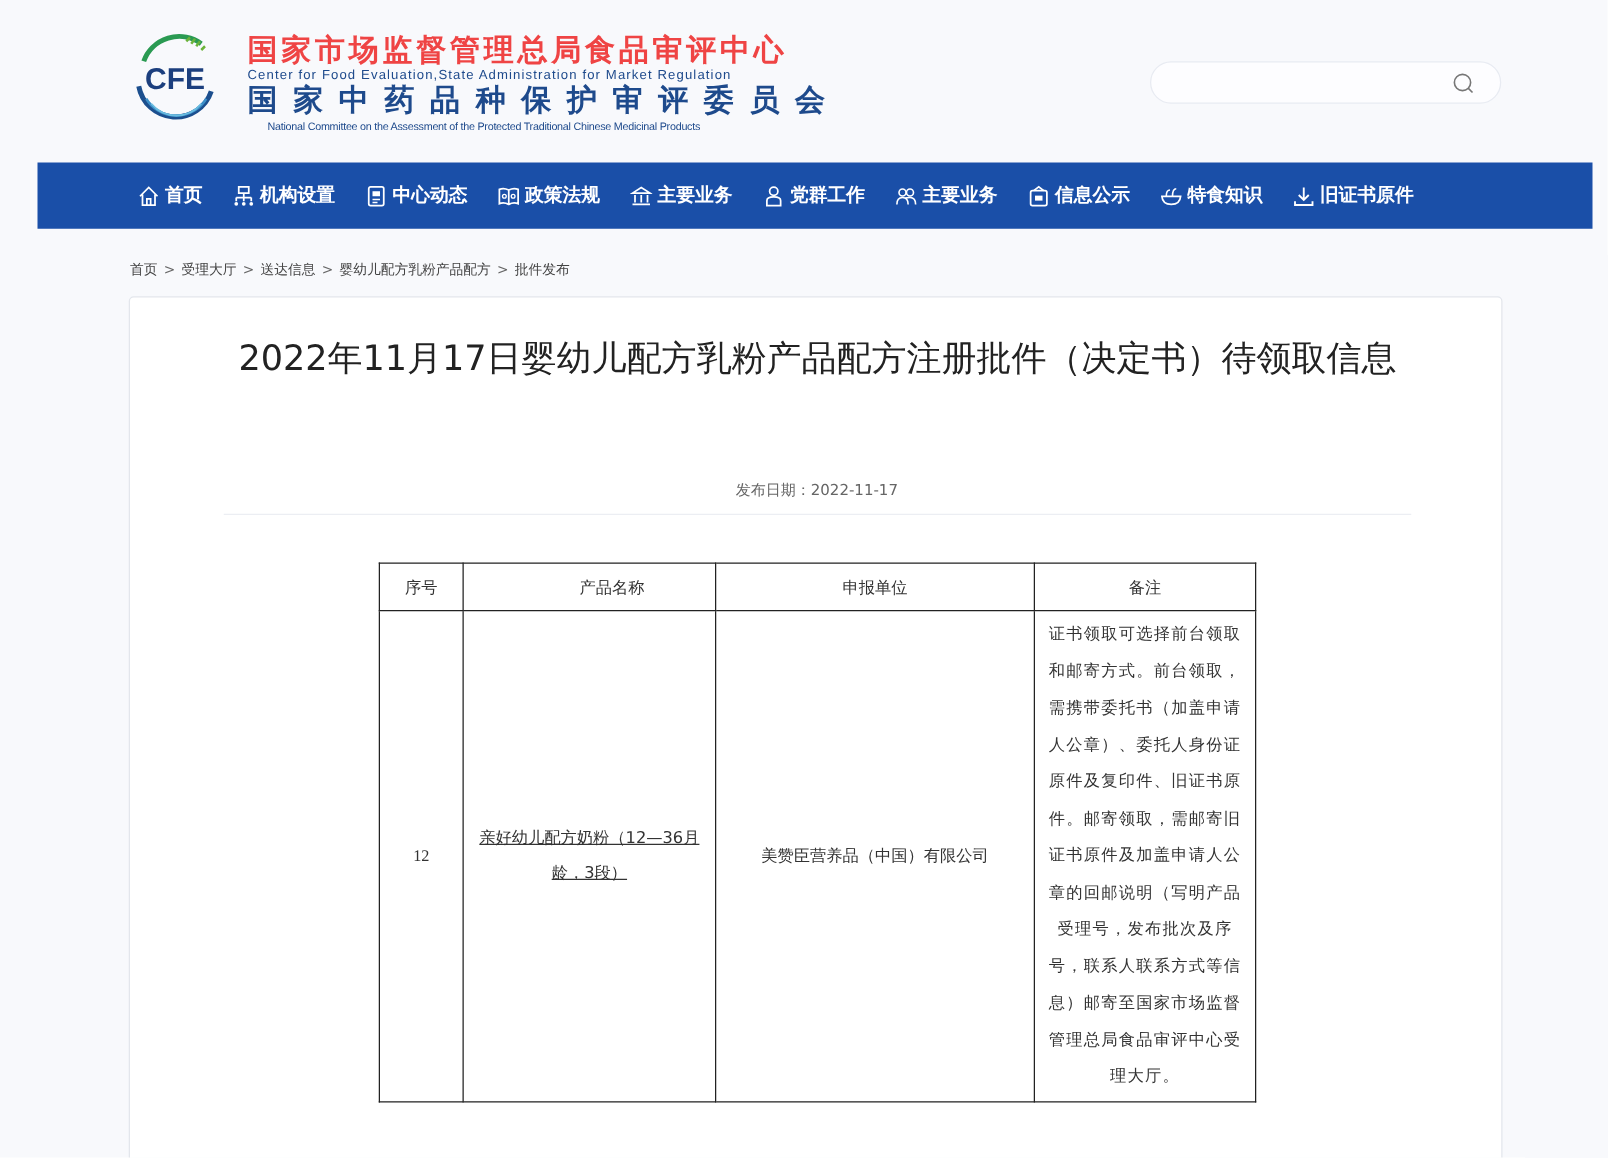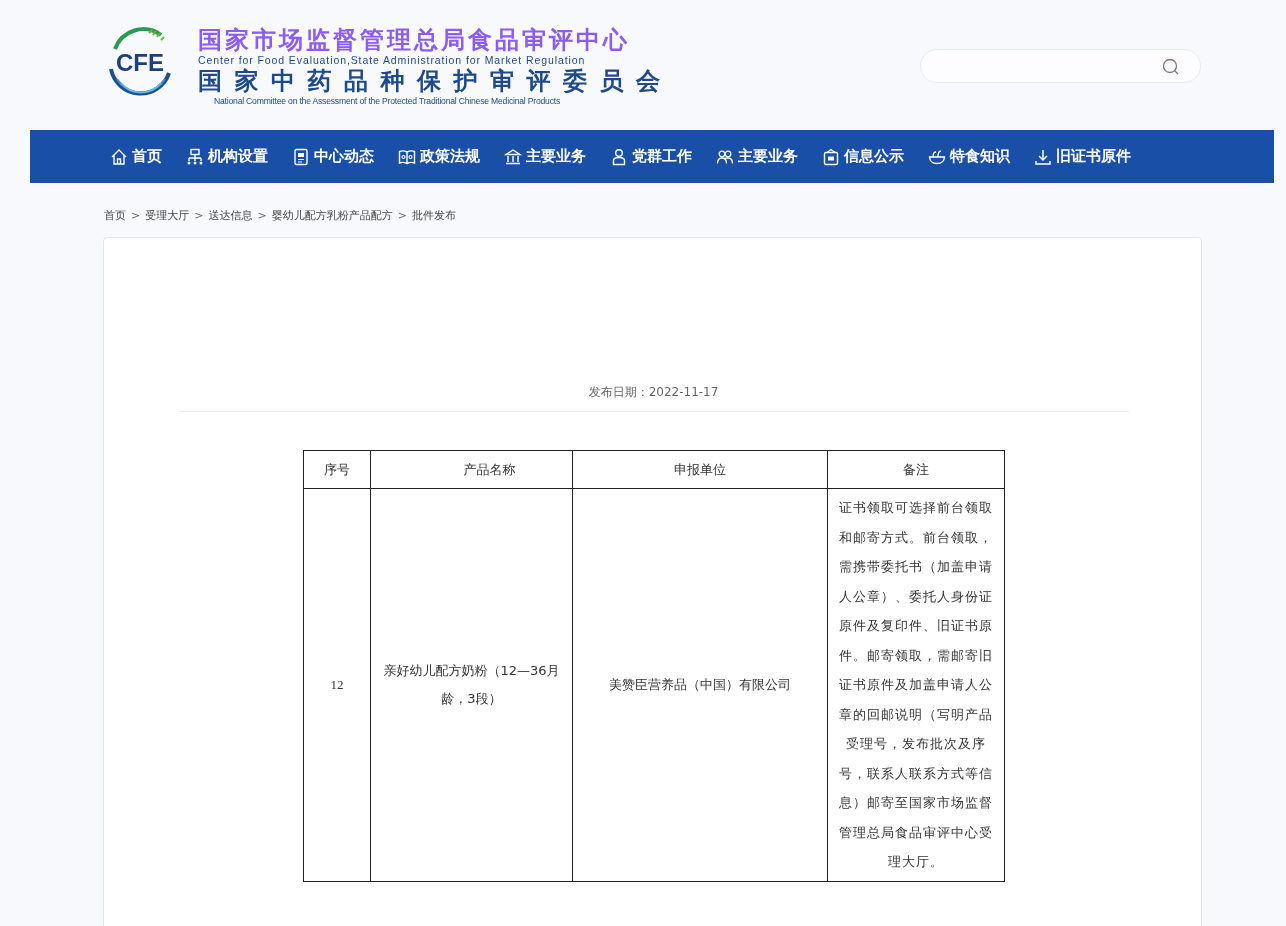--- a/index.html
+++ b/index.html
@@ -10,21 +10,21 @@
     color: #333;
     position: relative;
   }
   
   .header { position: absolute; left: 0; top: 0; width: 1286px; height: 128px; }
   .logo {
     position: absolute; left: 103px; top: 25px; width: 74px; height: 74px;
   }
   .site-titles { position: absolute; left: 198px; top: 26px; }
   .site-title-cn1 {
-    font-size: 24px; font-weight: bold; color: #8b5cf6; letter-spacing: 3px; line-height: 28px;
+    font-size: 24px; font-weight: bold; color: #ef4444; letter-spacing: 3px; line-height: 28px;
     font-family: "DejaVu Sans", sans-serif; white-space: nowrap;
   }
   .site-title-en1 {
     font-size: 10.5px; color: #1e4a8c; letter-spacing: 0.9px; line-height: 12px; white-space: nowrap;
     font-family: "Liberation Sans", sans-serif;
   }
   .site-title-cn2 {
     font-size: 24px; font-weight: bold; color: #1e4a8c; letter-spacing: 12.5px; line-height: 30px; white-space: nowrap;
     font-family: Liberation Serif, serif;
   }
@@ -90,21 +90,21 @@
   }
   table.approval th, table.approval td {
     border: 1.5px solid #222; text-align: center; vertical-align: middle; margin-top: 25px;
   }
   table.approval th { height: 38px; font-weight: normal; font-size: 13px; }
   .col-no { width: 67px; }
   .col-name { width: 202px; padding-left: 36px; }
   .col-unit { width: 255px; }
   .col-note { width: 177px; }
   td.note { text-align: left; padding: 3px 6px; line-height: 29.5px; font-size: 13px; letter-spacing: 1px; }
-  td.name { line-height: 28px; padding: 0 0; }
+  td.name { line-height: 28px; padding: 0 0; text-decoration: underline; }
   td.tall { height: 393px; }
 </style>
 </head>
 <body>
 
 <div class="header">
   <div class="logo">
     <svg viewBox="0 0 74 74" width="74" height="74">
       <path d="M12 24 A30 30 0 0 1 58 10" stroke="#2a9a52" stroke-width="4" fill="none"></path>
       <path d="M46 8 l3 -3 M50 10 l3 -4 M54 12 l3 -4 M58 15 l3 -3" stroke="#6bb33a" stroke-width="2"></path>
@@ -213,20 +213,21 @@
   <a>受理大厅</a>
   <span class="sep">&gt;</span>
   <a>送达信息</a>
   <span class="sep">&gt;</span>
   <a>婴幼儿配方乳粉产品配方</a>
   <span class="sep">&gt;</span>
   <a>批件发布</a>
 </div>
 
 <div class="card">
+  <h1 class="article-title" style="font-weight:normal;">2022年11月17日婴幼儿配方乳粉产品配方注册批件（决定书）待领取信息</h1>
   <div class="publish-date">
     <span>发布日期：</span><span>2022-11-17</span>
   </div>
   <div class="divider"></div>
 
   <table class="approval">
     <thead>
       <tr>
         <th class="col-no">序号</th>
         <th class="col-name">产品名称</th>

